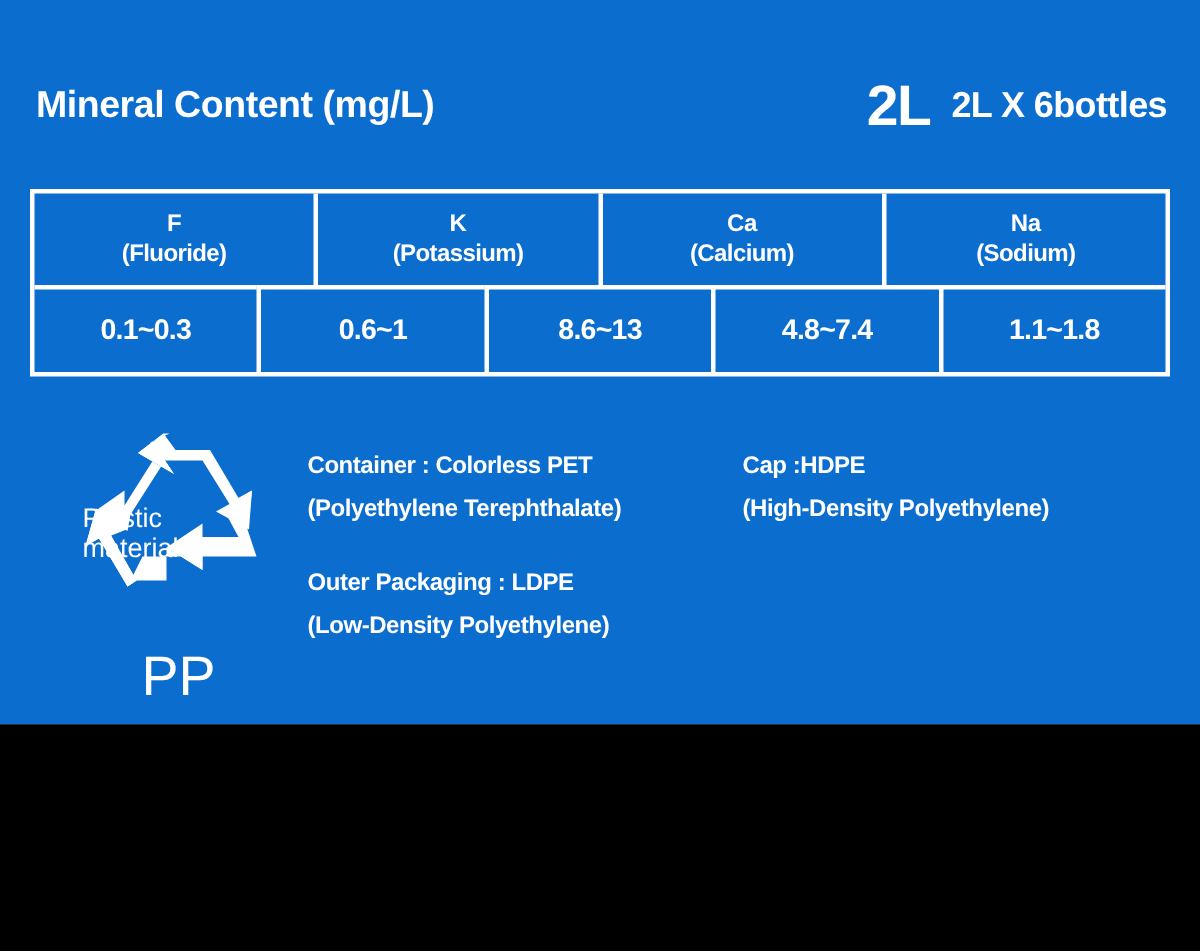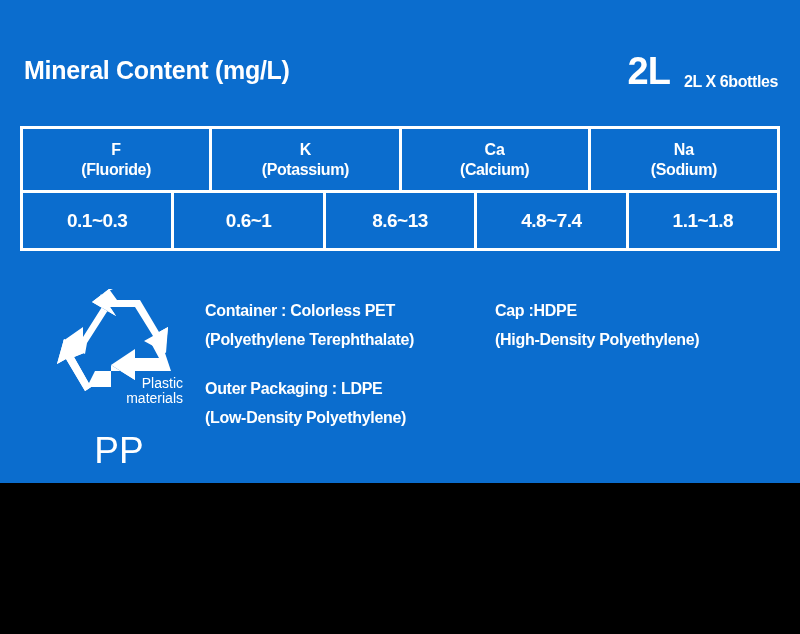--- a/index.html
+++ b/index.html
@@ -41,32 +41,32 @@
     font-weight: bold;
     color: #ffffff;
     letter-spacing: -0.3px;
     white-space: nowrap;
   }
   #volume-group {
     position: absolute;
     right: 22px;
     top: 52px;
     display: flex;
-    align-items: flex-end;
+    align-items: center;
     gap: 14px;
   }
   #volume-large {
     font-size: 38px;
     font-weight: bold;
     color: #ffffff;
     line-height: 1;
     letter-spacing: -1px;
   }
   #volume-detail {
-    font-size: 16px;
+    font-size: 24px;
     font-weight: bold;
     color: #ffffff;
     line-height: 1;
     letter-spacing: -0.4px;
   }
 
   
   #mineral-table {
     position: absolute;
     left: 20px;
@@ -130,26 +130,25 @@
     height: 118px;
   }
   #recycle-mark svg {
     display: block;
   }
   #recycle-inner-label {
     position: absolute;
     left: 55px;
     top: 336px;
     width: 128px;
-    text-align: right;
-    color: #ffffff;
-    font-size: 14px;
+    text-align: left;
+    color: #ffffff;
+    font-size: 18px;
     line-height: 1.1;
     pointer-events: none;
-    margin-top: 40px;
   }
   #recycle-code {
     position: absolute;
     left: 55px;
     top: 408px;
     width: 128px;
     text-align: center;
     color: #ffffff;
     font-size: 37px;
     line-height: 1;

